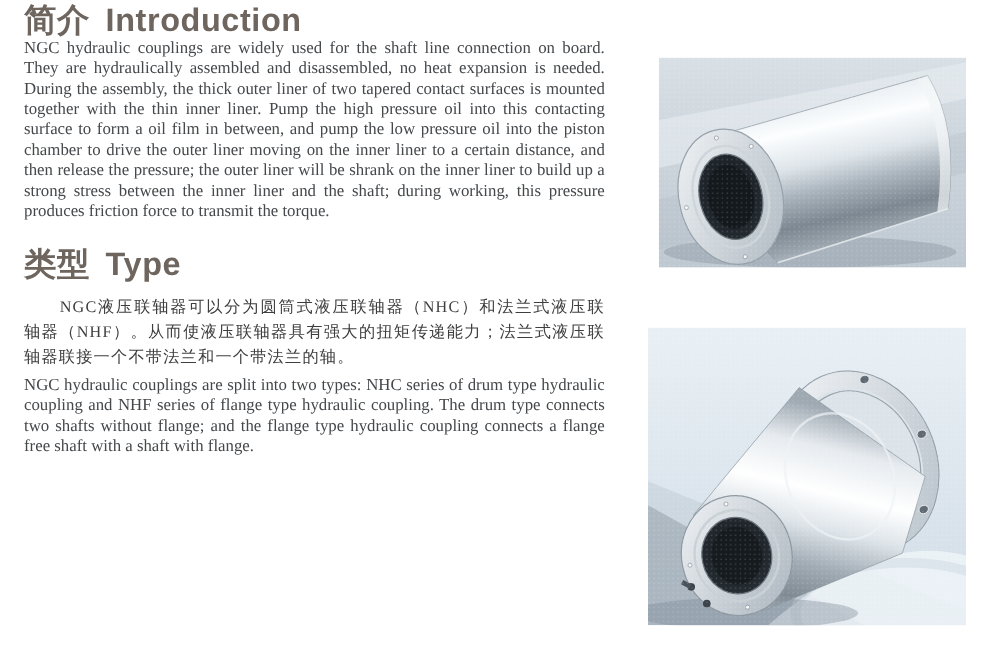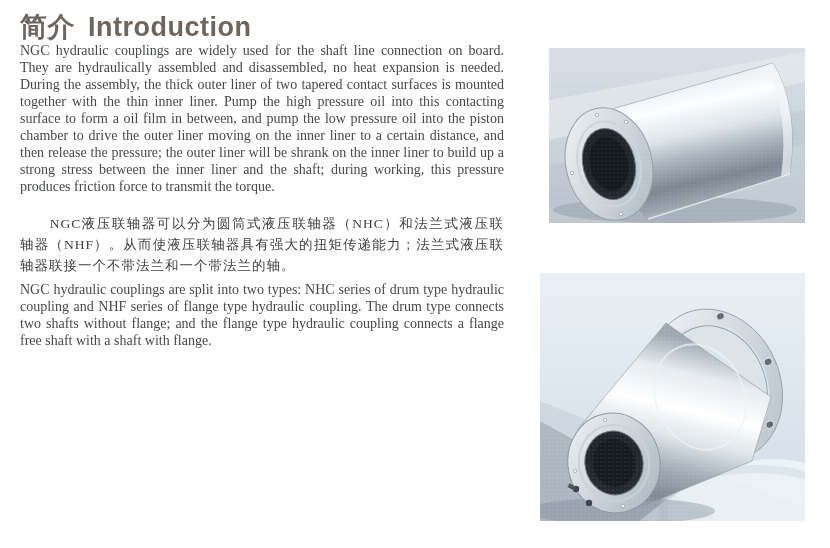--- a/index.html
+++ b/index.html
@@ -1,19 +1,19 @@
 <!DOCTYPE html>
 <html><head>
 <meta charset="utf-8">
 <style>
   html,body{margin:0;padding:0;background:#ffffff;}
   .page{position:relative;width:830px;height:548px;background:#ffffff;overflow:hidden;
         font-family:"Liberation Serif", serif;}
   .text-col{position:absolute;left:20px;top:0;width:484px;}
-  h1.heading{margin:0;padding:12px 0 0 0;font-family:"Liberation Sans",sans-serif;
+  h1.heading{margin:0;padding:2px 0 0 0;font-family:"Liberation Sans",sans-serif;
              font-weight:bold;font-size:27px;line-height:30px;color:#6e655e;letter-spacing:0.5px;}
   .h-zh{margin-right:13px;}
   p.zh{margin:10px 0 5px 0;font-size:13.5px;line-height:21px;color:#3e3e3e;
        letter-spacing:1px;text-align:justify;text-indent:2.2em;
        font-family:"Liberation Serif",serif;}
   p.en{margin:0;font-size:14px;line-height:17px;color:#45484b;text-align:justify;
        font-family:"Liberation Serif",serif;}
   section.type{margin-top:18px;}
   .img-col figure{margin:0;padding:0;position:absolute;}
   .fig-drum{left:549px;top:48px;width:256px;height:175px;}
@@ -28,20 +28,23 @@
   <div class="text-col">
 
     <section>
       <h1 class="heading">
         <span class="h-zh">简介</span><span class="h-en">Introduction</span>
       </h1>
       <p class="en">NGC hydraulic couplings are widely used for the shaft line connection on board. They are hydraulically assembled and disassembled, no heat expansion is needed. During the assembly, the thick outer liner of two tapered contact surfaces is mounted together with the thin inner liner. Pump the high pressure oil into this contacting surface to form a oil film in between, and pump the low pressure oil into the piston chamber to drive the outer liner moving on the inner liner to a certain distance, and then release the pressure; the outer liner will be shrank on the inner liner to build up a strong stress between the inner liner and the shaft; during working, this pressure produces friction force to transmit the torque.</p>
     </section>
 
     <section class="type">
+      <h1 class="heading">
+        <span class="h-zh">类型</span><span class="h-en">Type</span>
+      </h1>
       <p class="zh">NGC液压联轴器可以分为圆筒式液压联轴器（NHC）和法兰式液压联轴器（NHF）。从而使液压联轴器具有强大的扭矩传递能力；法兰式液压联轴器联接一个不带法兰和一个带法兰的轴。</p>
       <p class="en">NGC hydraulic couplings are split into two types: NHC series of drum type hydraulic coupling and NHF series of flange type hydraulic coupling. The drum type connects two shafts without flange; and the flange type hydraulic coupling connects a flange free shaft with a shaft with flange.</p>
     </section>
 
   </div>
 
   <div class="img-col">
 
     <figure class="fig-drum">
       <svg viewBox="0 0 256 175" xmlns="http://www.w3.org/2000/svg">

